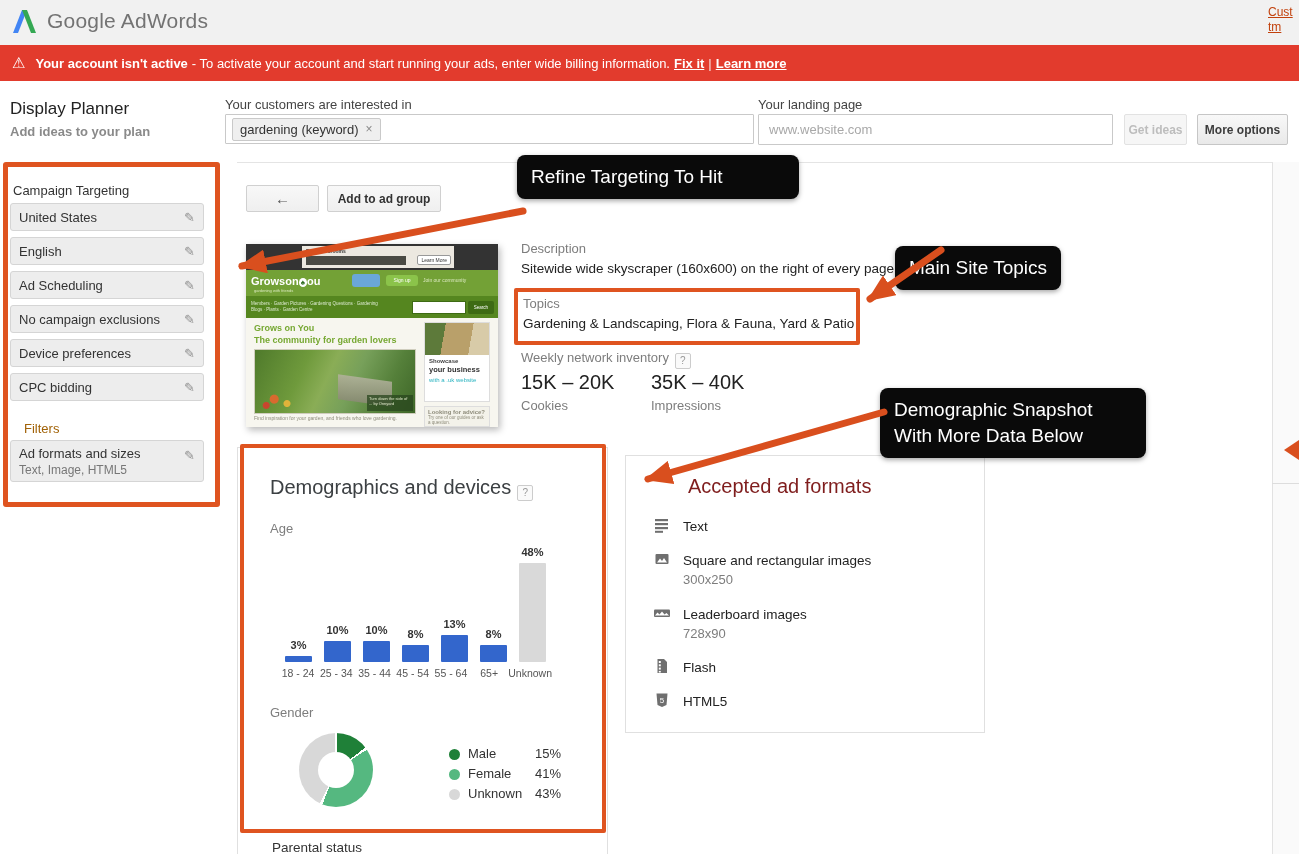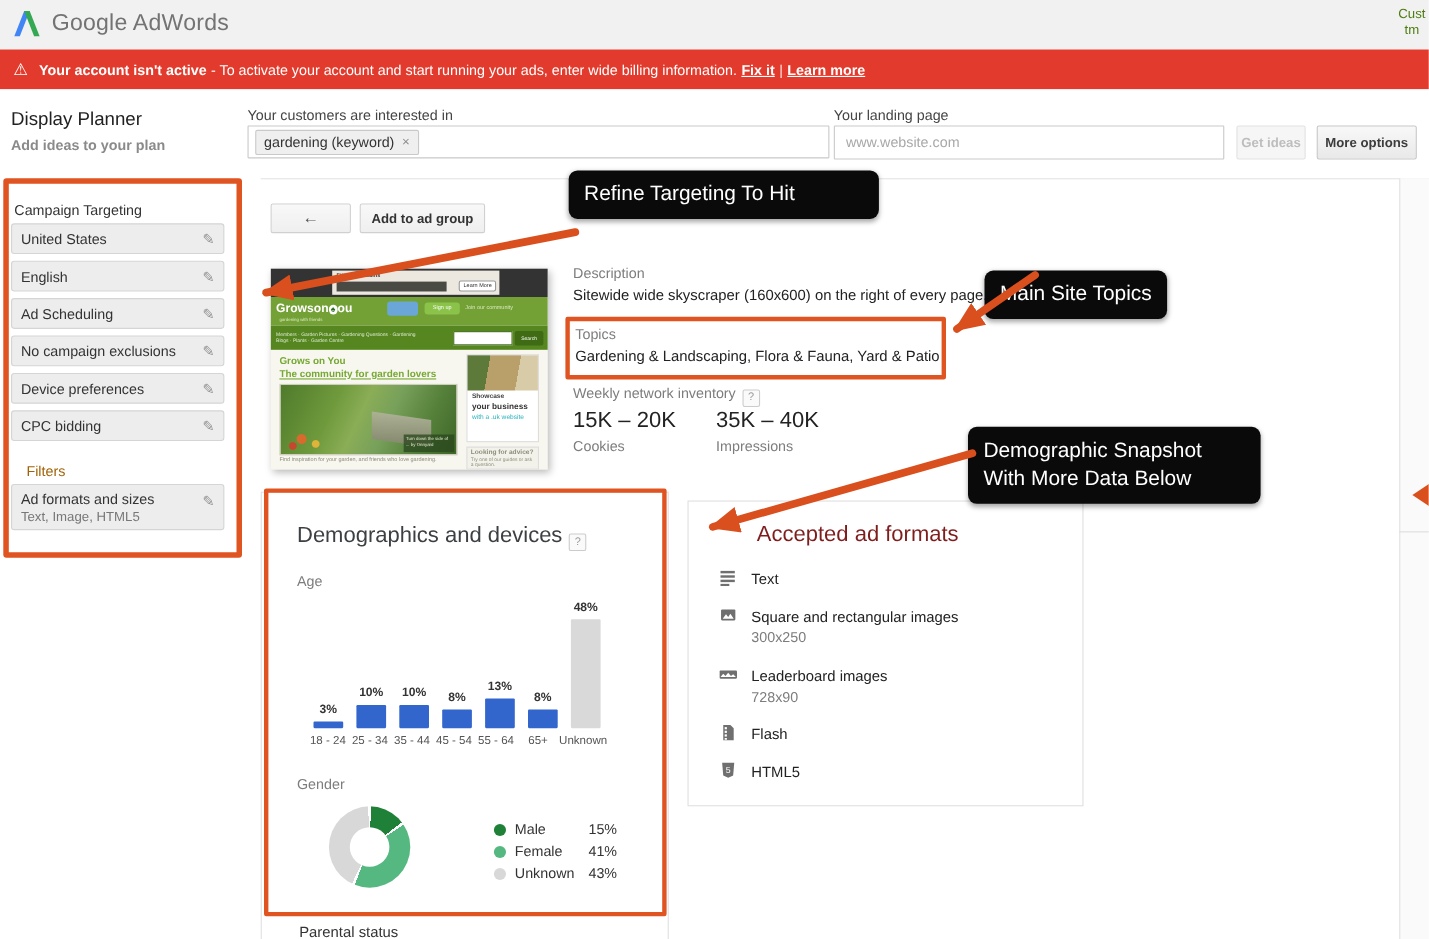--- a/index.html
+++ b/index.html
@@ -7,21 +7,21 @@
     font-family:"Liberation Sans",sans-serif;color:#333;background:#fff;}
 
   
   #topnav{position:absolute;left:0;top:0;width:1299px;height:45px;background:#f1f1f1;}
   #logo{position:absolute;left:12px;top:8px;display:flex;align-items:center;gap:9px;}
   #logo-text{font-size:21px;color:#737373;letter-spacing:.2px;}
   #nav-items{position:absolute;left:227px;top:0;height:45px;display:flex;align-items:center;gap:27px;}
   .nav-item{font-size:13.5px;color:#444;height:45px;line-height:45px;cursor:pointer;position:relative;}
   .nav-item.active{color:#4285f4;}
   .nav-item.active::after{content:"";position:absolute;left:0;right:0;bottom:3px;height:4px;background:#4285f4;}
-  #nav-cut{position:absolute;left:1268px;top:5px;width:31px;font-size:12px;color:#4d7c0f;line-height:15px;text-align:center;overflow:hidden;white-space:nowrap;}
+  #nav-cut{position:absolute;left:1268px;top:5px;width:31px;font-size:12px;color:#c2410c;line-height:15px;text-align:left;overflow:hidden;white-space:nowrap;text-decoration:underline;}
 
   
   #banner{position:absolute;left:0;top:45px;width:1299px;height:36px;background:#e23b2d;color:#fff;
     display:flex;align-items:center;font-size:13px;}
   #banner .warn{margin:0 10px 0 12px;font-size:15px;}
   #banner b{margin-right:4px;}
   #banner a{color:#fff;font-weight:bold;text-decoration:underline;margin:0 4px;cursor:pointer;}
   #banner .sep{opacity:.85;font-weight:normal;}
 
   
@@ -77,21 +77,21 @@
   #pv-logo .tree{color:#2d6b1e;background:#fff;border-radius:50%;font-size:8px;padding:0 2px;}
   #pv-logosub{position:absolute;left:8px;top:44px;color:#d9e8bd;font-size:4px;}
   #pv-chip-blue{position:absolute;left:106px;top:30px;width:28px;height:13px;background:#6aa7d8;border-radius:3px;}
   #pv-chip-green{position:absolute;left:140px;top:31px;width:32px;height:11px;background:#8bc34a;border-radius:3px;color:#fff;font-size:5px;text-align:center;line-height:11px;}
   #pv-join{position:absolute;left:177px;top:33px;color:#d9e8bd;font-size:5px;}
   #pv-navband{position:absolute;left:0;top:52px;width:252px;height:22px;background:#55861f;}
   #pv-navband .links{position:absolute;left:5px;top:5px;width:130px;color:#dcead0;font-size:4.5px;line-height:6px;}
   #pv-search{position:absolute;left:166px;top:57px;width:52px;height:11px;background:#fff;border:1px solid #3e6b14;}
   #pv-search-btn{position:absolute;left:222px;top:57px;width:26px;height:13px;background:#3e6b14;color:#fff;font-size:4.5px;text-align:center;line-height:13px;border-radius:2px;}
   #pv-h1{position:absolute;left:8px;top:79px;color:#76a832;font-size:9px;font-weight:bold;}
-  #pv-h2{position:absolute;left:8px;top:91px;color:#76a832;font-size:9px;font-weight:bold;text-decoration:underline;}
+  #pv-h2{position:absolute;left:8px;top:91px;color:#76a832;font-size:9px;font-weight:bold;}
   #pv-photo{position:absolute;left:8px;top:105px;width:160px;height:63px;border:1px solid #cfcdbd;
     background:
       radial-gradient(circle at 12% 78%,#d86a2e 0 4px,transparent 5px),
       radial-gradient(circle at 20% 85%,#e0b33a 0 3px,transparent 4px),
       radial-gradient(circle at 7% 88%,#c8452e 0 3px,transparent 4px),
       linear-gradient(115deg,#4f7a2b 0%,#6f9a3c 30%,#8aad56 45%,#77a05a 60%,#55803a 80%,#3e6628 100%);}
   #pv-photo .stone{position:absolute;left:52%;top:45%;width:34%;height:40%;background:linear-gradient(#b7b3a2,#8e8a79);transform:skewY(8deg);opacity:.8;}
   #pv-photo .tag{position:absolute;right:2px;bottom:2px;width:46px;height:16px;background:rgba(40,70,30,.75);color:#dfe9c8;font-size:4px;padding:1px 2px;box-sizing:border-box;}
   #pv-cap{position:absolute;left:8px;top:171px;width:156px;color:#8f8d7c;font-size:5px;line-height:6px;}
   #pv-card1{position:absolute;left:178px;top:78px;width:66px;height:80px;background:#fff;border:1px solid #ddd;box-sizing:border-box;}

